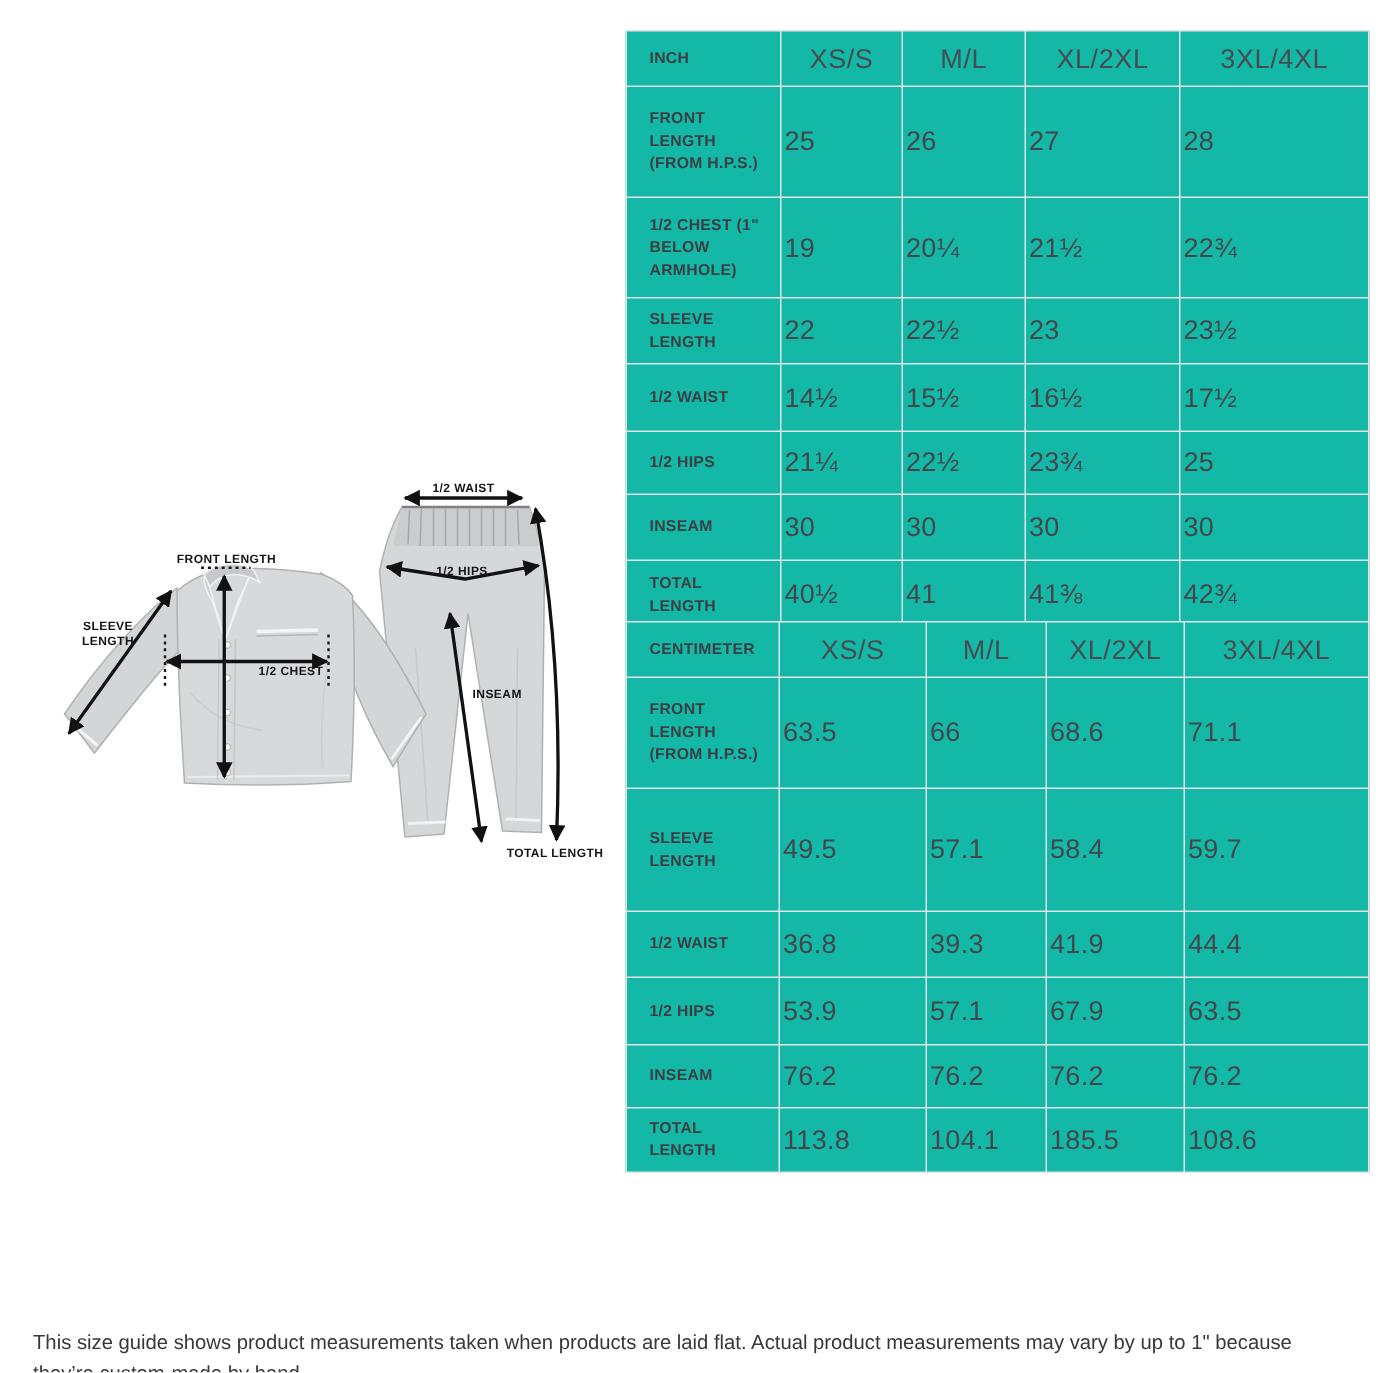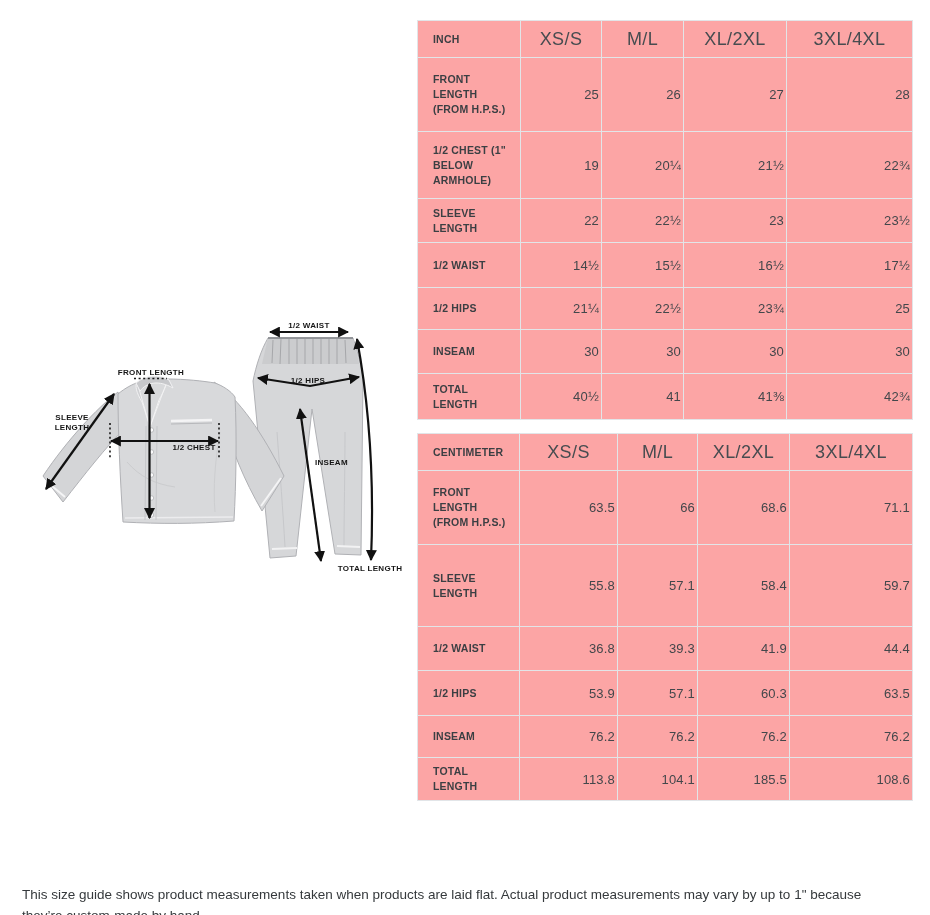--- a/index.html
+++ b/index.html
@@ -3,36 +3,36 @@
 <meta charset="utf-8">
 <style>
   html,body{margin:0;padding:0;background:#ffffff;}
   .page{
     position:relative;width:930px;height:915px;background:#ffffff;overflow:hidden;
     font-family:"Liberation Sans","DejaVu Sans",sans-serif;
   }
   
   table.size-table{
     position:absolute;left:417px;border-collapse:collapse;table-layout:fixed;
-    background:#fca5a5;
+    background:#14b8a6;
   }
   #inch-table{top:20px;}
-  #cm-table{top:433px;}
+  #cm-table{top:414px;}
   table.size-table td{
     border:1px solid #e2e5e8;vertical-align:middle;overflow:hidden;
   }
   td.lbl{
     font-weight:bold;font-size:10.5px;line-height:15px;color:#3b3f43;
     letter-spacing:0.2px;padding:6px 8px 6px 15px;text-align:left;
   }
   td.hdr{
     font-size:18px;color:#474c50;text-align:center;letter-spacing:0.4px;padding:2px;
   }
   td.val{
-    font-size:13px;color:#43474b;text-align:right;letter-spacing:0.2px;padding:2px;
+    font-size:18px;color:#43474b;text-align:left;letter-spacing:0.2px;padding:2px;
   }
   #inch-table tr:nth-child(1){height:37px}
   #inch-table tr:nth-child(2){height:74px}
   #inch-table tr:nth-child(3){height:67px}
   #inch-table tr:nth-child(4){height:44px}
   #inch-table tr:nth-child(5){height:45px}
   #inch-table tr:nth-child(6){height:42px}
   #inch-table tr:nth-child(7){height:44px}
   #inch-table tr:nth-child(8){height:46px}
   #cm-table tr:nth-child(1){height:37px}
@@ -233,37 +233,37 @@
       </tr>
       <tr>
         <td class="lbl">FRONT LENGTH (FROM H.P.S.)</td>
         <td class="val">63.5</td>
         <td class="val">66</td>
         <td class="val">68.6</td>
         <td class="val">71.1</td>
       </tr>
       <tr>
         <td class="lbl">SLEEVE LENGTH</td>
-        <td class="val">55.8</td>
+        <td class="val">49.5</td>
         <td class="val">57.1</td>
         <td class="val">58.4</td>
         <td class="val">59.7</td>
       </tr>
       <tr>
         <td class="lbl">1/2 WAIST</td>
         <td class="val">36.8</td>
         <td class="val">39.3</td>
         <td class="val">41.9</td>
         <td class="val">44.4</td>
       </tr>
       <tr>
         <td class="lbl">1/2 HIPS</td>
         <td class="val">53.9</td>
         <td class="val">57.1</td>
-        <td class="val">60.3</td>
+        <td class="val">67.9</td>
         <td class="val">63.5</td>
       </tr>
       <tr>
         <td class="lbl">INSEAM</td>
         <td class="val">76.2</td>
         <td class="val">76.2</td>
         <td class="val">76.2</td>
         <td class="val">76.2</td>
       </tr>
       <tr>

